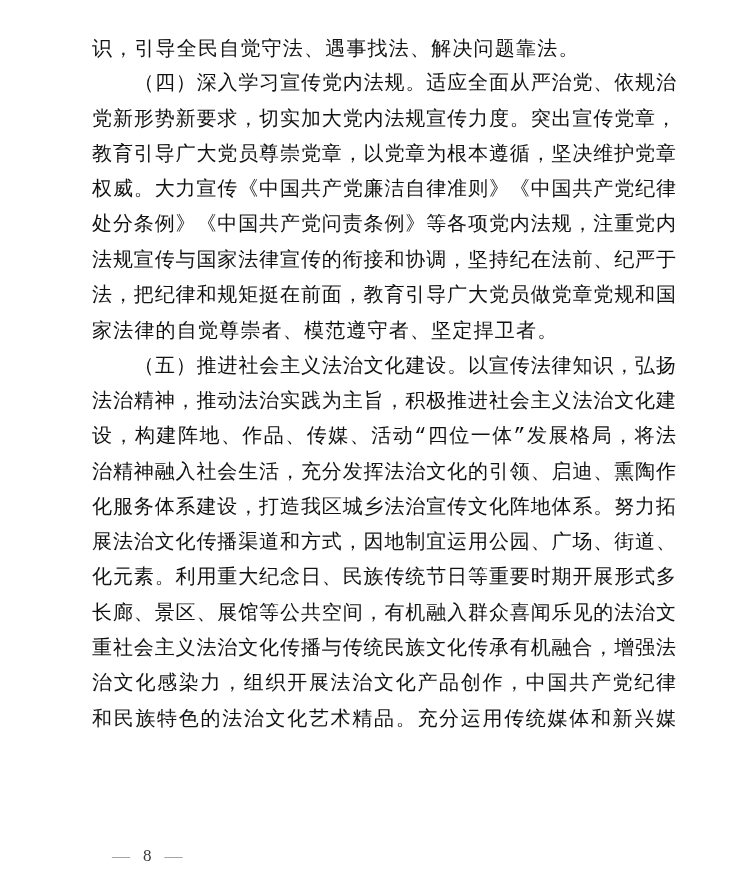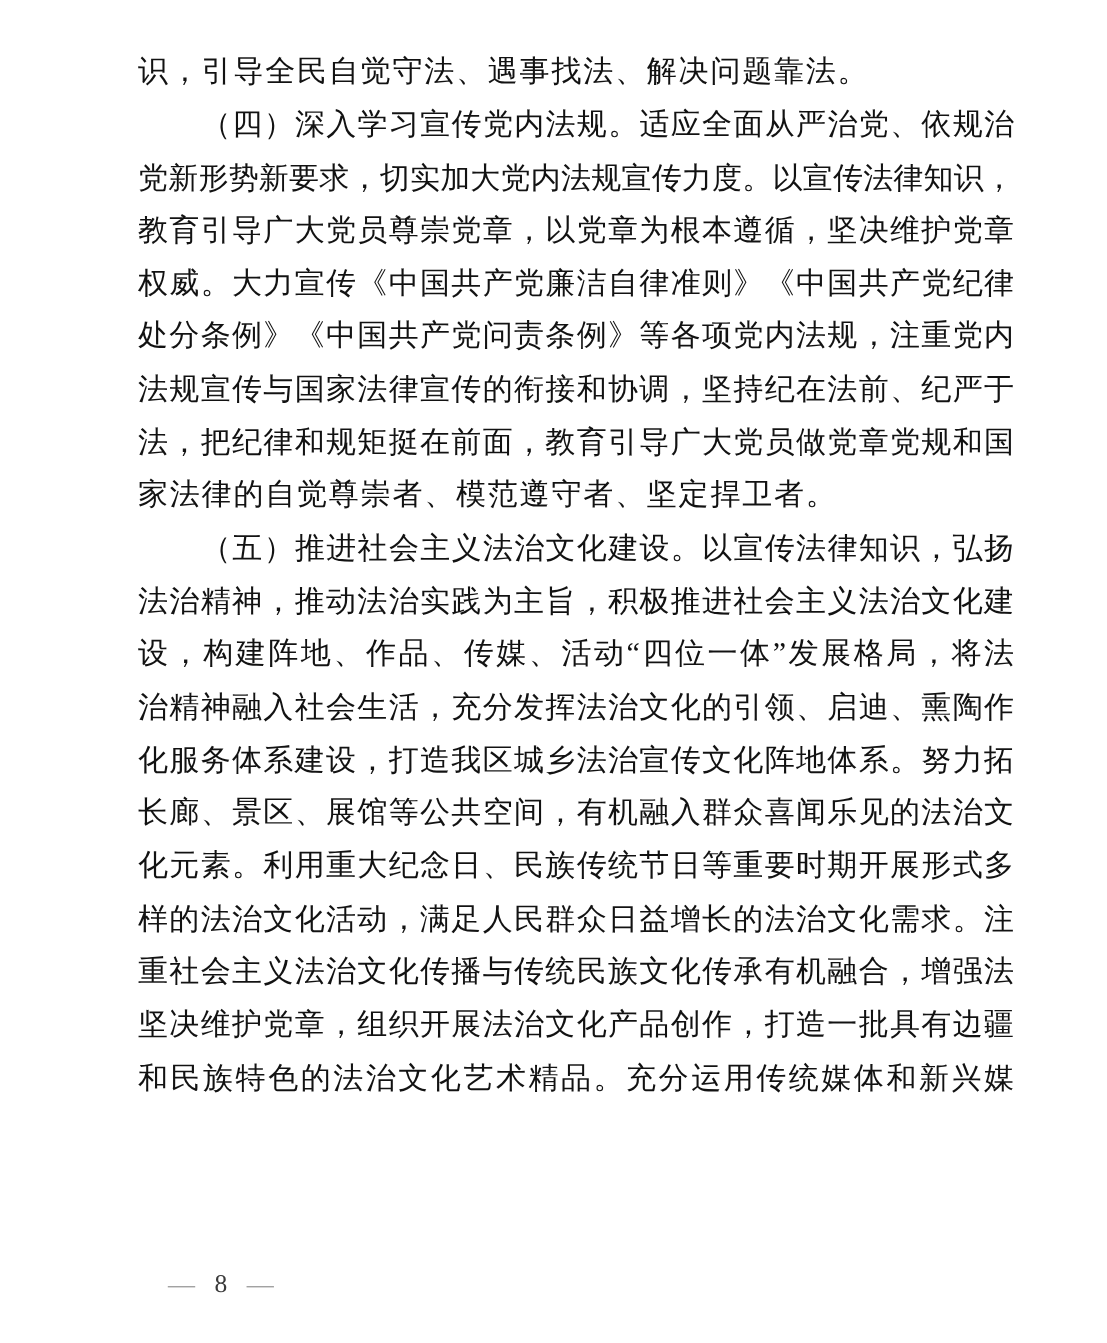--- a/index.html
+++ b/index.html
@@ -29,20 +29,21 @@
     height: 35.3px;
     line-height: 35.3px;
     font-size: 20px;
     letter-spacing: 0;
     overflow: hidden;
   }
   .line.fill {
     text-align: justify;
     text-align-last: justify;
     text-justify: inter-character;
+    font-family: Liberation Mono, monospace;
   }
   .line.last {
     text-align: center;
     text-align-last: left;
     letter-spacing: 1.2px;
   }
   .line.indent {
     text-indent: 42px;
   }
   .page-footer {
@@ -67,39 +68,39 @@
 </style>
 </head>
 <body>
 
 <div class="doc-body">
     <div class="paragraph">
       <div class="line last">识，引导全民自觉守法、遇事找法、解决问题靠法。</div>
     </div>
     <div class="paragraph">
       <div class="line fill indent">（四）深入学习宣传党内法规。适应全面从严治党、依规治</div>
-      <div class="line fill">党新形势新要求，切实加大党内法规宣传力度。以宣传法律知识，</div>
+      <div class="line fill">党新形势新要求，切实加大党内法规宣传力度。突出宣传党章，</div>
       <div class="line fill">教育引导广大党员尊崇党章，以党章为根本遵循，坚决维护党章</div>
       <div class="line fill">权威。大力宣传《中国共产党廉洁自律准则》《中国共产党纪律</div>
       <div class="line fill">处分条例》《中国共产党问责条例》等各项党内法规，注重党内</div>
       <div class="line fill">法规宣传与国家法律宣传的衔接和协调，坚持纪在法前、纪严于</div>
       <div class="line fill">法，把纪律和规矩挺在前面，教育引导广大党员做党章党规和国</div>
       <div class="line last">家法律的自觉尊崇者、模范遵守者、坚定捍卫者。</div>
     </div>
     <div class="paragraph">
       <div class="line fill indent">（五）推进社会主义法治文化建设。以宣传法律知识，弘扬</div>
       <div class="line fill">法治精神，推动法治实践为主旨，积极推进社会主义法治文化建</div>
       <div class="line fill">设，构建阵地、作品、传媒、活动“四位一体”发展格局，将法</div>
       <div class="line fill">治精神融入社会生活，充分发挥法治文化的引领、启迪、熏陶作</div>
       <div class="line fill">化服务体系建设，打造我区城乡法治宣传文化阵地体系。努力拓</div>
+      <div class="line fill">展法治文化传播渠道和方式，因地制宜运用公园、广场、街道、</div>
+      <div class="line fill">化元素。利用重大纪念日、民族传统节日等重要时期开展形式多</div>
       <div class="line fill">长廊、景区、展馆等公共空间，有机融入群众喜闻乐见的法治文</div>
-      <div class="line fill">化元素。利用重大纪念日、民族传统节日等重要时期开展形式多</div>
-      <div class="line fill">样的法治文化活动，满足人民群众日益增长的法治文化需求。注</div>
       <div class="line fill">重社会主义法治文化传播与传统民族文化传承有机融合，增强法</div>
-      <div class="line fill">坚决维护党章，组织开展法治文化产品创作，打造一批具有边疆</div>
+      <div class="line fill">治文化感染力，组织开展法治文化产品创作，中国共产党纪律</div>
       <div class="line fill">和民族特色的法治文化艺术精品。充分运用传统媒体和新兴媒</div>
     </div>
   </div>
 
 <div class="page-footer">
   <span class="footer-dash">—</span>
   <span class="footer-num">8</span>
   <span class="footer-dash">—</span>
 </div>
 

